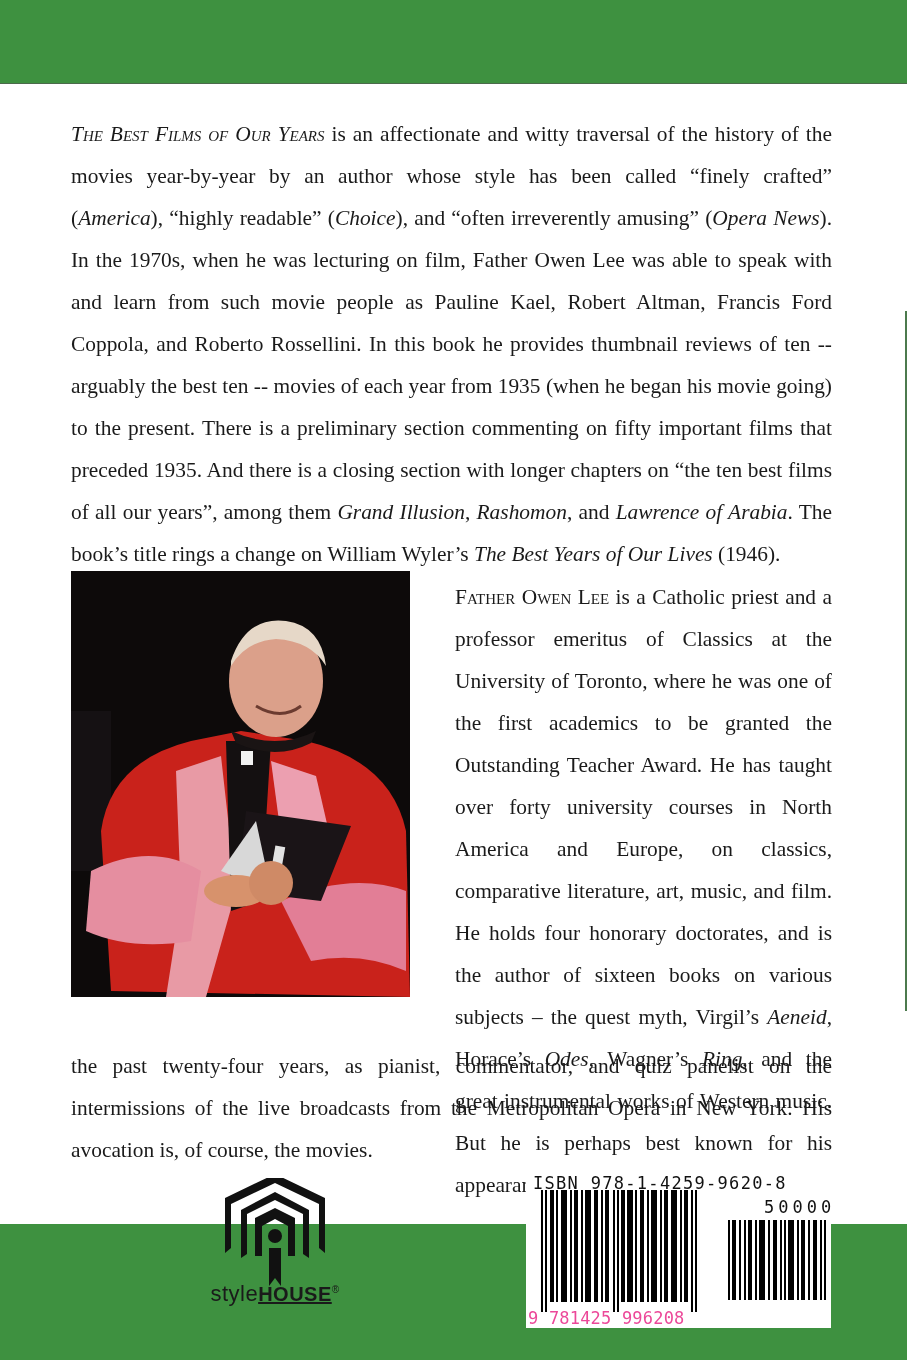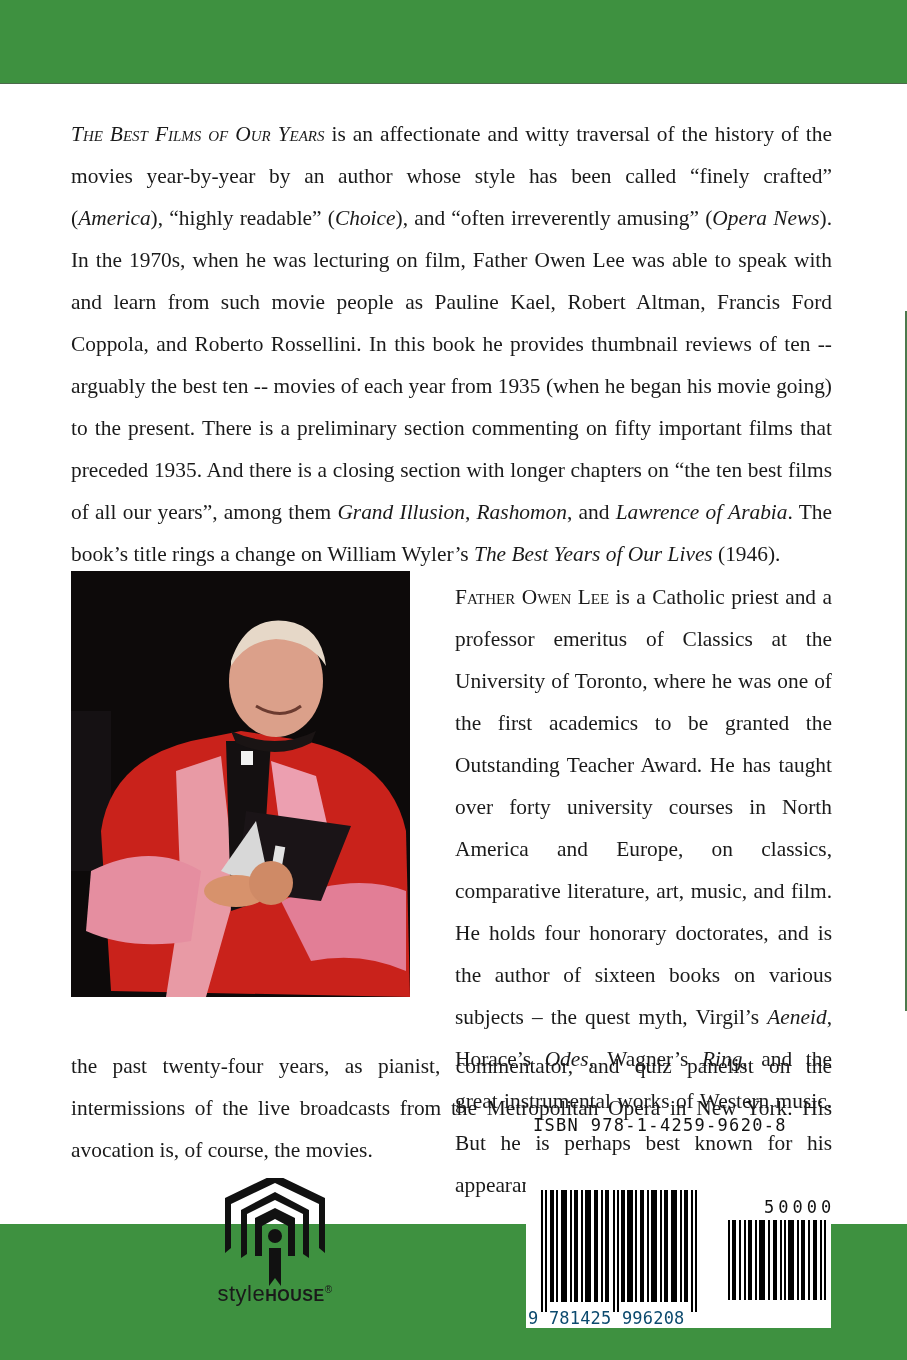--- a/index.html
+++ b/index.html
@@ -8,26 +8,26 @@
   .side-line { position:absolute; left:905px; top:311px; width:2px; height:700px; background:#4c7a4d; }
   .bottom-band { position:absolute; left:0; top:1224px; width:907px; height:136px; background:#3e9140; }
   .text { font-size:21.4px; line-height:42px; text-align:justify; }
   .intro { position:absolute; left:71px; top:113px; width:761px; }
   .sc { font-variant:small-caps; }
   .bio-top { position:absolute; left:455px; top:576px; width:377px; }
   .bio-bottom { position:absolute; left:71px; top:1045px; width:761px;font-family:Liberation Serif, serif; }
   .photo { position:absolute; left:71px; top:571px; width:339px; height:426px; overflow:hidden; background:#0b0909; }
   .logo { position:absolute; left:175px; top:1178px; width:200px; height:140px; }
   .logo-word { position:absolute; left:175px; top:1281px; width:200px; text-align:center; font-family:"Liberation Sans", sans-serif; font-size:22px; color:#1a1a1a; letter-spacing:0.5px; }
-  .logo-word .house { font-size:16px; font-weight:bold; letter-spacing:0.5px; }
+  .logo-word .house { font-size:20px; font-weight:bold; letter-spacing:0.5px;text-decoration:underline; }
   .logo-word sup { font-size:10px; }
   .barcode-box { position:absolute; left:526px; top:1172px; width:305px; height:156px; background:#ffffff; }
-  .isbn-text { position:absolute; left:533px; top:1115px; font-family:"DejaVu Sans Mono", monospace; font-size:17px; letter-spacing:1.3px; color:#111; }
+  .isbn-text { position:absolute; left:533px; top:1173px; font-family:"DejaVu Sans Mono", monospace; font-size:17px; letter-spacing:1.3px; color:#111; }
   .price-text { position:absolute; left:764px; top:1197px; font-family:"DejaVu Sans Mono", monospace; font-size:17px; letter-spacing:4px; color:#111; }
-  .ean-text { position:absolute; left:528px; top:1308px; font-family:"DejaVu Sans Mono", monospace; font-size:17px; letter-spacing:0.2px; color:#0c4a6e; }
+  .ean-text { position:absolute; left:528px; top:1308px; font-family:"DejaVu Sans Mono", monospace; font-size:17px; letter-spacing:0.2px; color:#ec4899; }
   .bars-main { position:absolute; left:541px; top:1190px; width:159px; height:122px; }
   .bars-addon { position:absolute; left:728px; top:1220px; width:98px; height:80px; }
 </style>
 </head>
 <body>
 
 <div class="top-band"></div>
 <div class="side-line"></div>
 <div class="bottom-band"></div>
 

